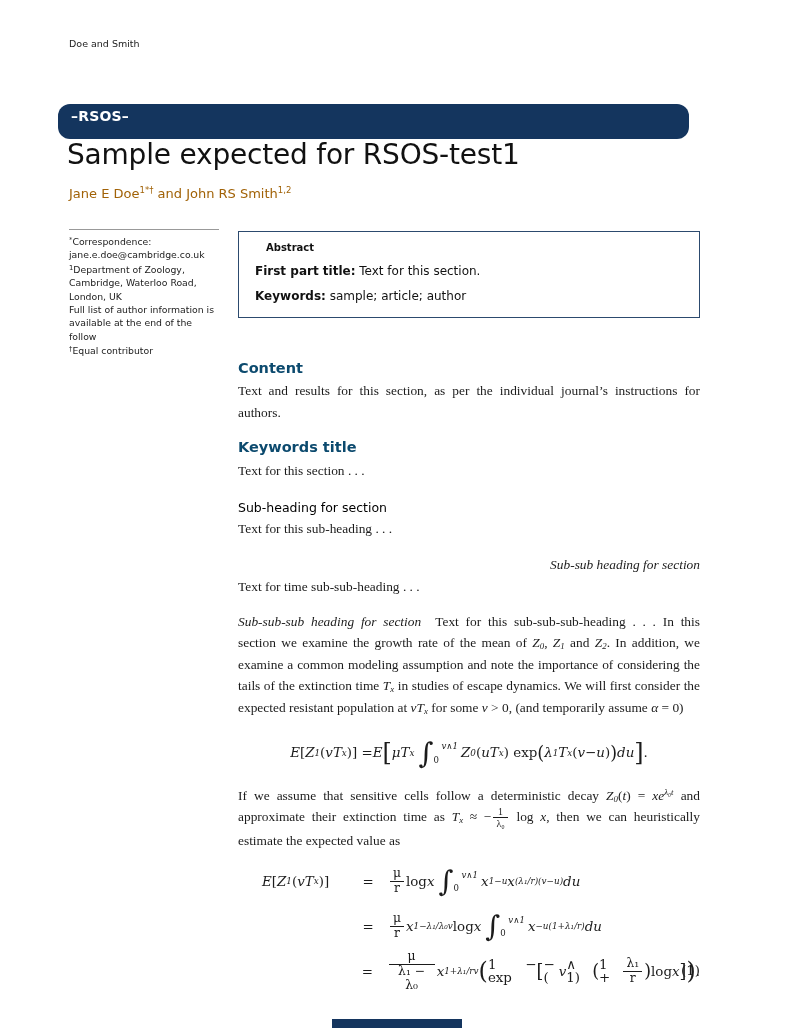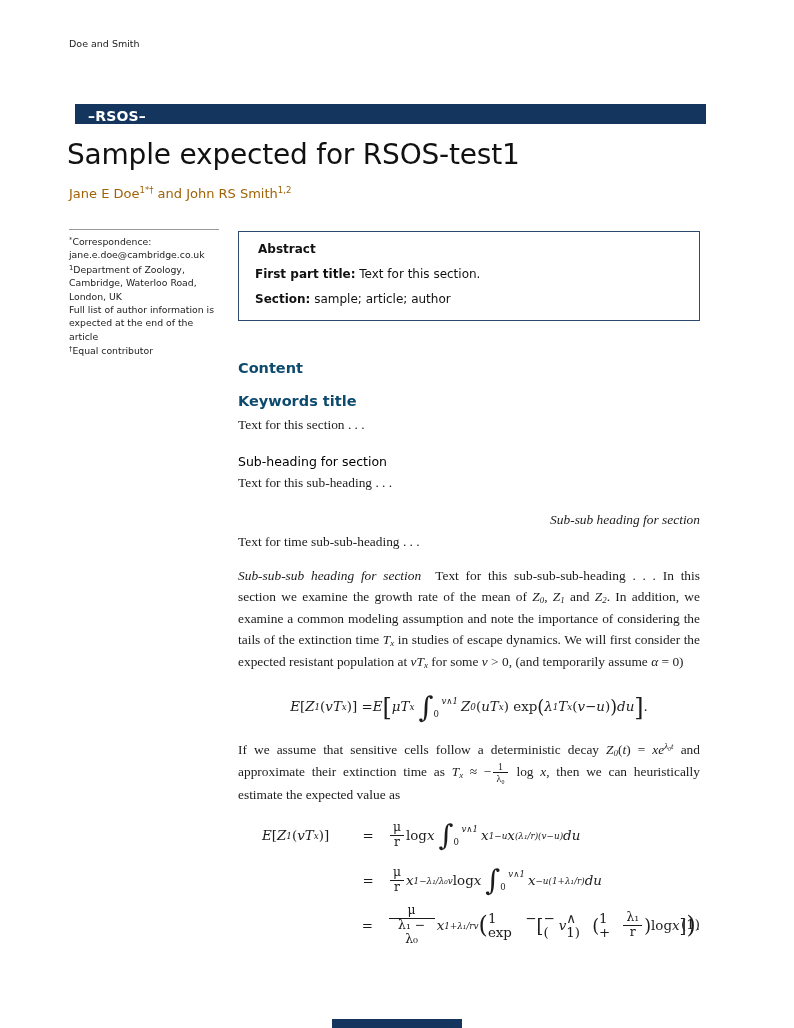--- a/index.html
+++ b/index.html
@@ -2,40 +2,40 @@
 <html style="--accent: #14355e; --boxborder: #2c4a6e; --rule: #999999;"><head>
 <meta charset="utf-8">
 <style>
   html,body{margin:0;padding:0;background:#e8e8e8;}
   .page{position:relative;width:794px;height:1028px;margin:0 auto;background:#ffffff;overflow:hidden;
         color:#1b1b1b;font-family:"Liberation Serif","DejaVu Serif",serif;}
 
   
   .running-head{position:absolute;left:69px;top:38px;font-family:"DejaVu Sans","Liberation Sans",sans-serif;
         font-size:9.5px;color:#222;}
-  .banner{position:absolute;left:75px;top:104px;width:631px;height:20px;background:var(--accent,#14355e);
+  .banner{position:absolute;left:58px;top:104px;width:631px;height:35px;background:var(--accent,#14355e);
         color:#fff;font-family:"DejaVu Sans","Liberation Sans",sans-serif;font-weight:bold;font-size:14px;
-        line-height:25px;padding-left:13px;box-sizing:border-box;letter-spacing:0.2px;}
+        line-height:25px;padding-left:13px;box-sizing:border-box;letter-spacing:0.2px;border-radius:12px;}
   .title{position:absolute;left:67px;top:138px;margin:0;font-family:"DejaVu Sans","Liberation Sans",sans-serif;
         font-size:28px;font-weight:500;color:#111;letter-spacing:-0.2px;}
   .authors{position:absolute;left:69px;top:185px;font-family:"DejaVu Sans","Liberation Sans",sans-serif;
         font-size:13px;color:#a16207;}
   .authors .mk-sup{font-size:8.5px;vertical-align:5px;font-style:normal;}
 
   
   .sidebar{position:absolute;left:69px;top:229px;width:150px;border-top:1px solid var(--rule,#999);
         padding-top:4px;font-family:"DejaVu Sans","Liberation Sans",sans-serif;font-size:9.3px;
         line-height:13.4px;color:#222;}
   .sidebar .mk-sup{font-size:6.8px;vertical-align:3px;}
 
   
   .abstract-box{position:absolute;left:238px;top:231px;width:462px;box-sizing:border-box;
         border:1.2px solid var(--boxborder,#2c4a6e);padding:10px 16px 13px 16px;
         font-family:"DejaVu Sans","Liberation Sans",sans-serif;font-size:12px;color:#111;}
-  .abstract-box h3{margin:0 0 11px 3px;font-size:12px;font-weight:bold;}
+  .abstract-box h3{margin:0 0 11px 11px;font-size:10px;font-weight:bold;}
   .arow{margin:0 0 9px 0;line-height:1.3;}
   .arow:last-child{margin-bottom:0;}
   .arow .lbl{font-weight:bold;}
 
   
   .main{position:absolute;left:238px;top:360px;width:462px;font-size:13.4px;line-height:21.4px;
         text-align:justify;}
   .main h2{font-family:"DejaVu Sans","Liberation Sans",sans-serif;font-size:14.5px;font-weight:bold;
         margin:16px 0 3px 0;line-height:1.2;text-align:left;color:#0c4a6e;}
   .main h2.first{margin-top:0;}
@@ -96,36 +96,37 @@
 
   <div class="authors"><span class="mk-t">Jane E Doe</span><span class="mk-sup">1*†</span><span class="mk-t"> and John RS Smith</span><span class="mk-sup">1,2</span></div>
 
   <aside class="sidebar">
     <div><span class="mk-sup">*</span><span class="mk-t">Correspondence:</span></div>
     <div><span class="mk-t">jane.e.doe@cambridge.co.uk</span></div>
     <div><span class="mk-sup">1</span><span class="mk-t">Department of Zoology,</span></div>
     <div><span class="mk-t">Cambridge, Waterloo Road,</span></div>
     <div><span class="mk-t">London, UK</span></div>
     <div><span class="mk-t">Full list of author information is</span></div>
-    <div><span class="mk-t">expected at the end of the article</span></div>
+    <div><span class="mk-t">available at the end of the follow</span></div>
     <div><span class="mk-sup">†</span><span class="mk-t">Equal contributor</span></div>
   </aside>
 
   <section class="abstract-box">
     <h3>Abstract</h3>
     <p class="arow">
       <span class="lbl">First part title:</span><span> Text for this section.</span>
     </p>
     <p class="arow">
-      <span class="lbl">Section:</span><span> sample; article; author</span>
+      <span class="lbl">Keywords:</span><span> sample; article; author</span>
     </p>
   </section>
 
   <main class="main">
     <h2 class="first">Content</h2>
+    <p>Text and results for this section, as per the individual journal’s instructions for authors.</p>
 
     <h2>Keywords title</h2>
     <p>Text for this section . . .</p>
 
     <h3>Sub-heading for section</h3>
     <p>Text for this sub-heading . . .</p>
 
     <h4>Sub-sub heading for section</h4>
     <p>Text for time sub-sub-heading . . .</p>
 

